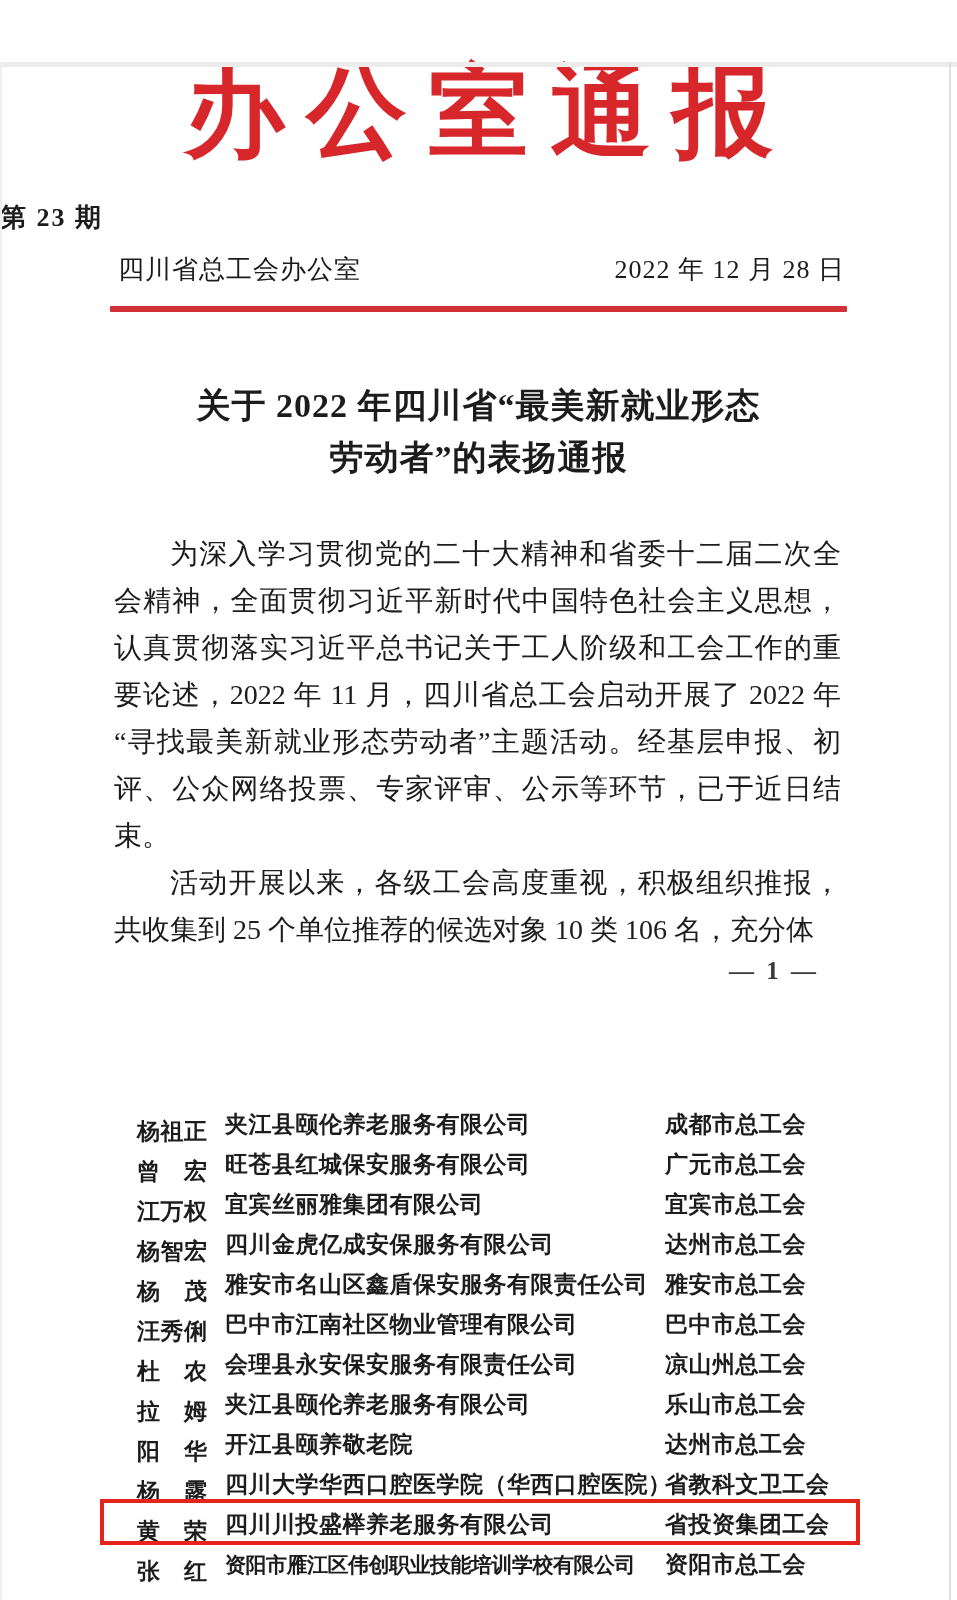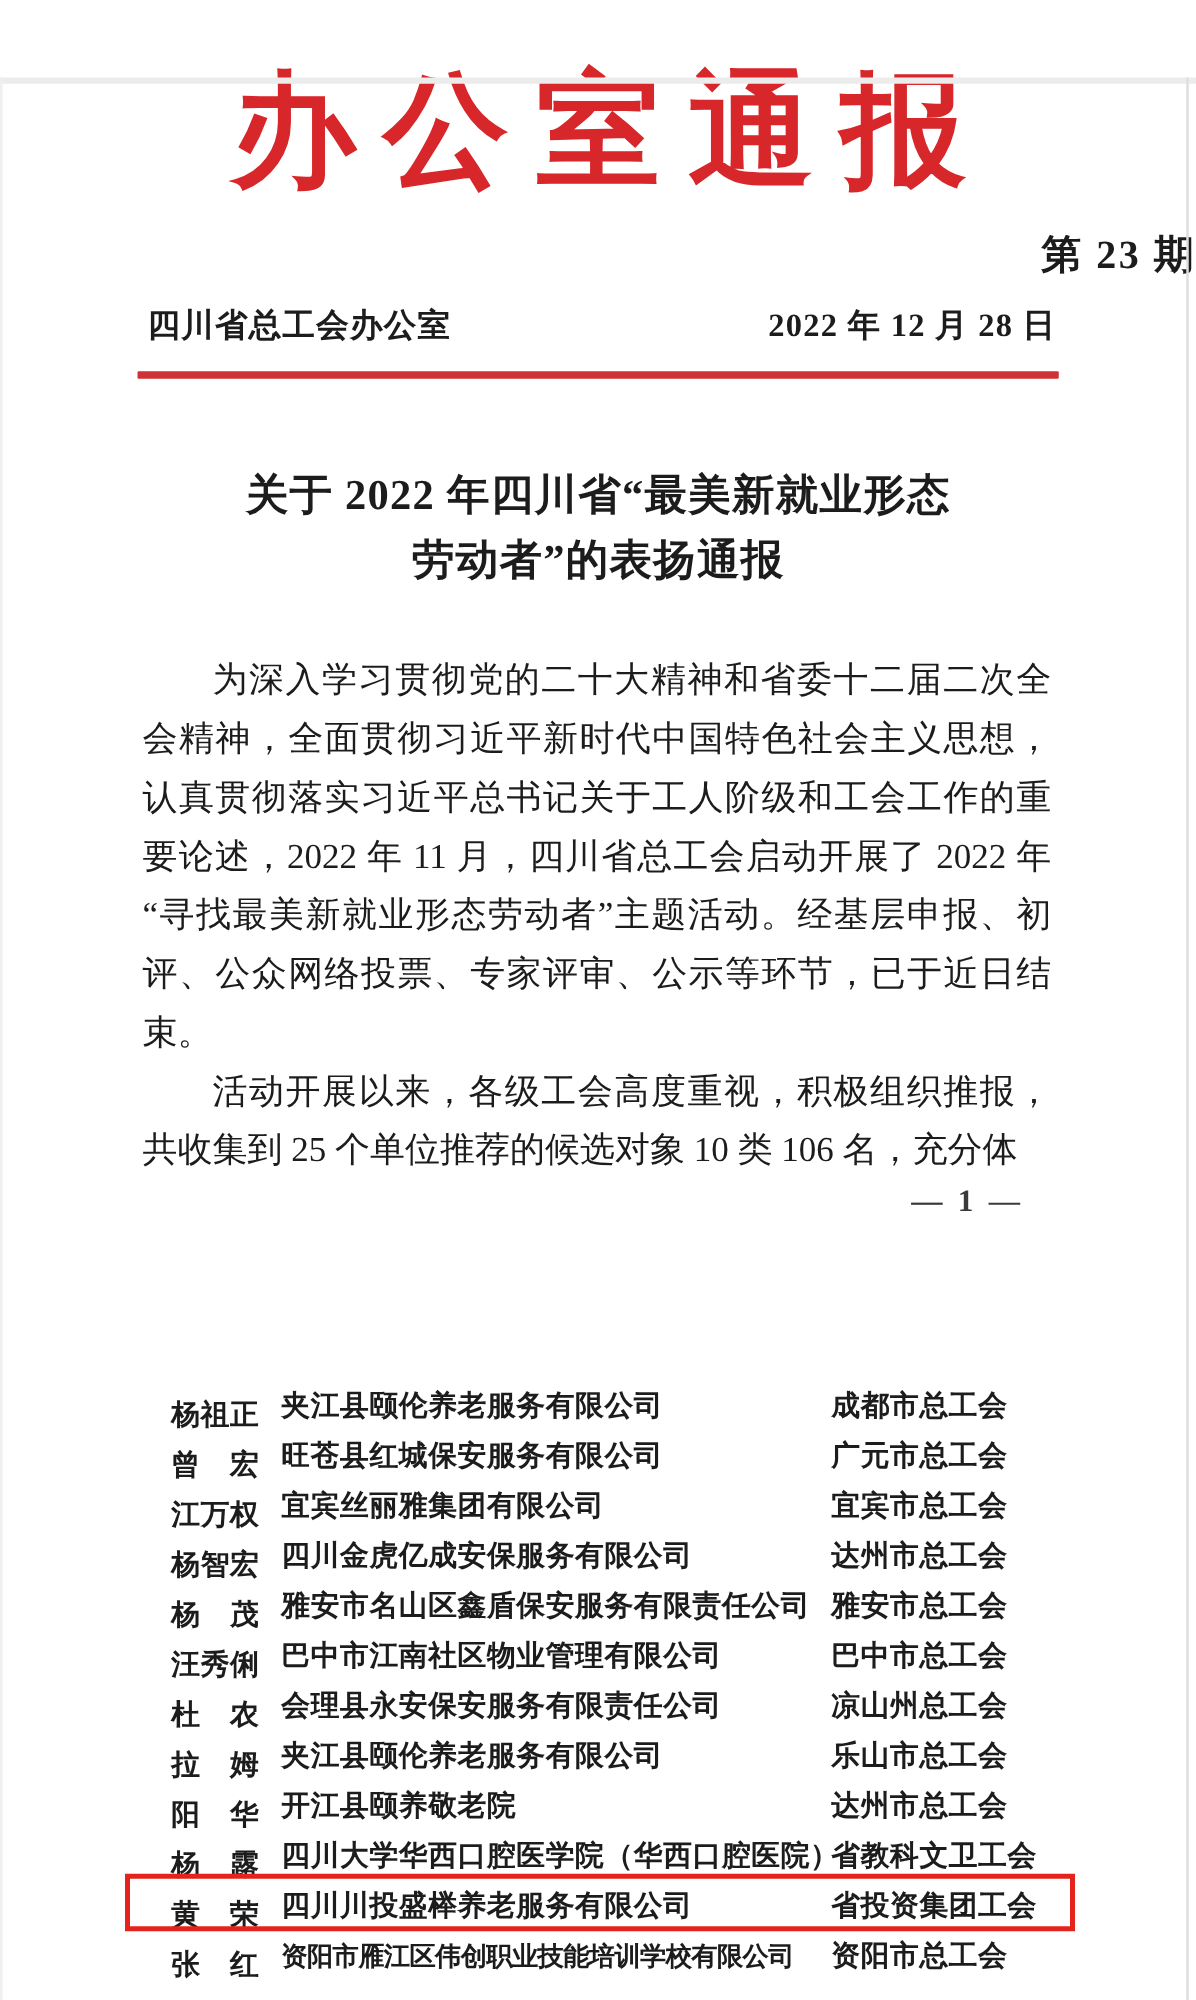--- a/index.html
+++ b/index.html
@@ -17,30 +17,30 @@
   .edge-top{position:absolute;top:0;left:0;right:0;height:5px;background:#ececec;}
   .edge-left{position:absolute;top:0;left:0;bottom:0;width:2px;background:#efefef;}
   .edge-right{position:absolute;top:0;right:6px;bottom:0;width:2px;background:#dedede;}
 
   .masthead-title{
     margin:62px 0 11px 0;
     text-align:center;
     font-size:100px;line-height:1.02;
     font-weight:900;color:var(--red);
     letter-spacing:0.22em;text-indent:0.22em;
-    font-family:Liberation Mono, monospace;
+    font-family:Liberation Serif, serif;
   }
   .issue{
-    margin-top:18px;text-align:right;
-    font-size:32px;font-weight:700;letter-spacing:2px;
+    margin-top:36px;text-align:left;
+    font-size:26px;font-weight:700;letter-spacing:2px;
   }
   .meta-row{
     display:flex;justify-content:space-between;align-items:center;
     margin:17px 112px 0 118px;
-    font-size:26px;font-weight:700;letter-spacing:1px;
+    font-size:26px;font-weight:400;letter-spacing:1px;
   }
   .rule{height:6px;background:var(--rule);margin:19px 110px 0 110px;border-radius:1px;}
 
   .art-title{
     margin:68px 90px 0 90px;text-align:center;
     font-size:34px;font-weight:800;line-height:52px;letter-spacing:1px;
   }
   .art-title span{display:block;}
 
   .body-text{

